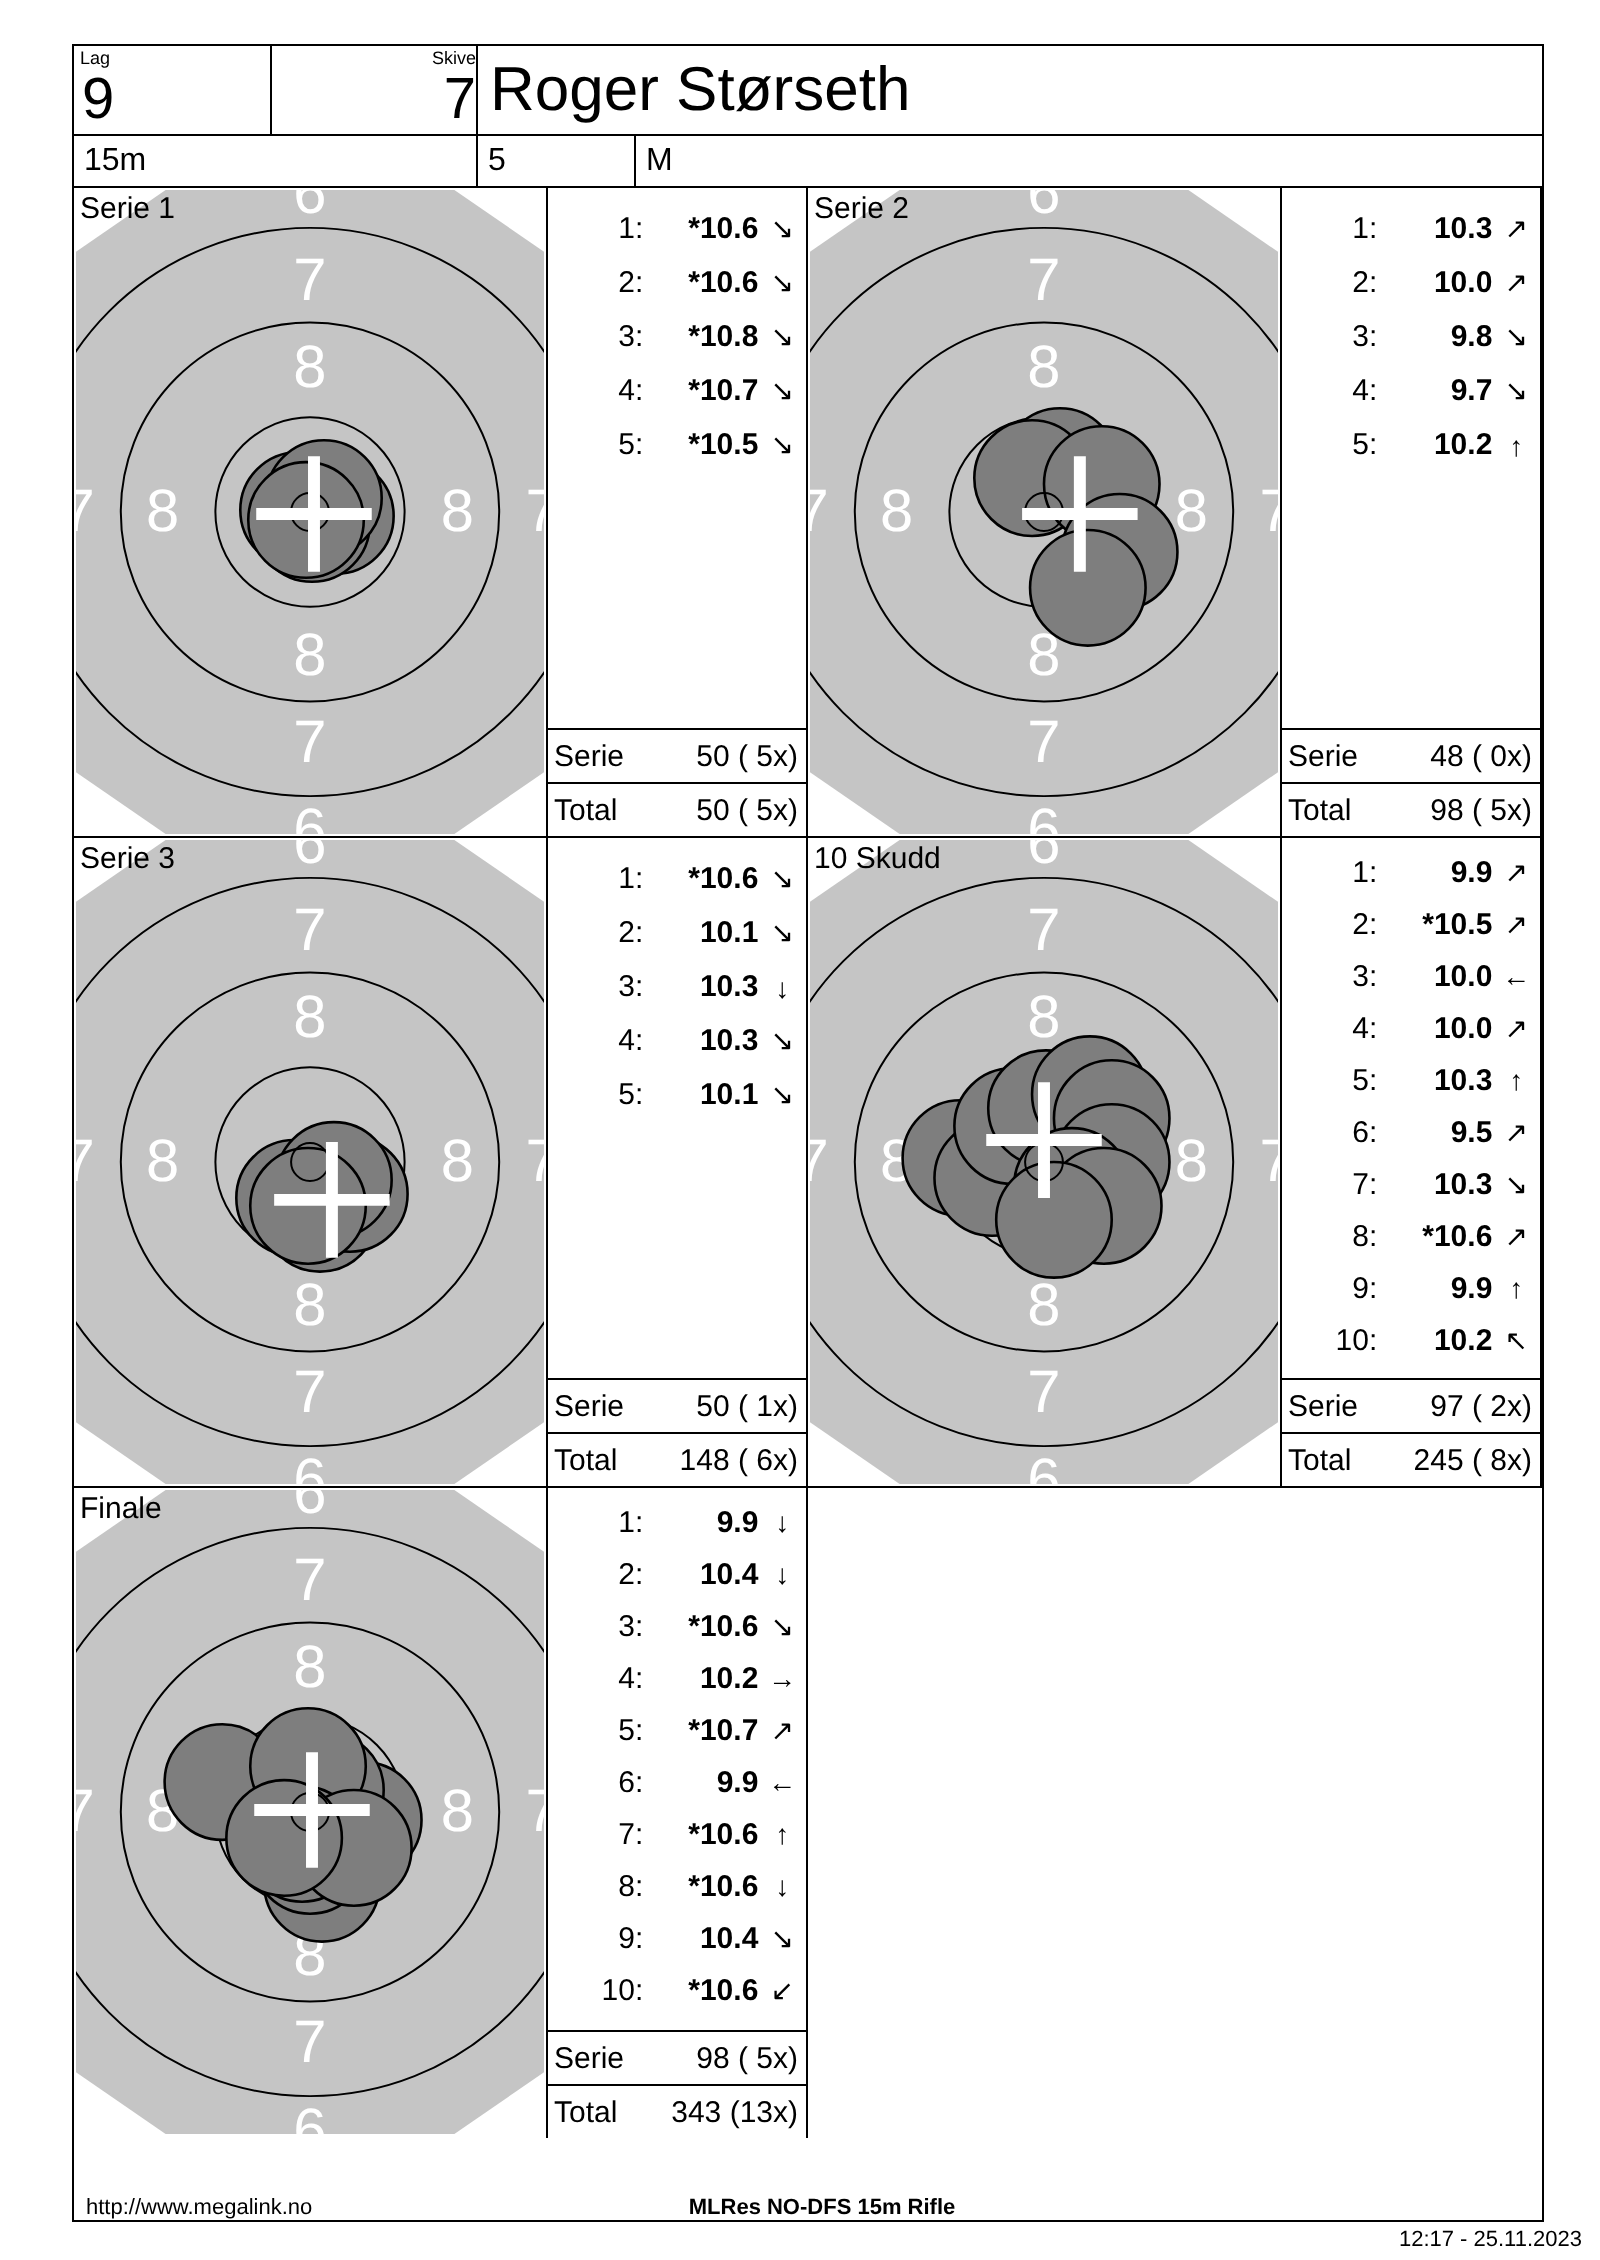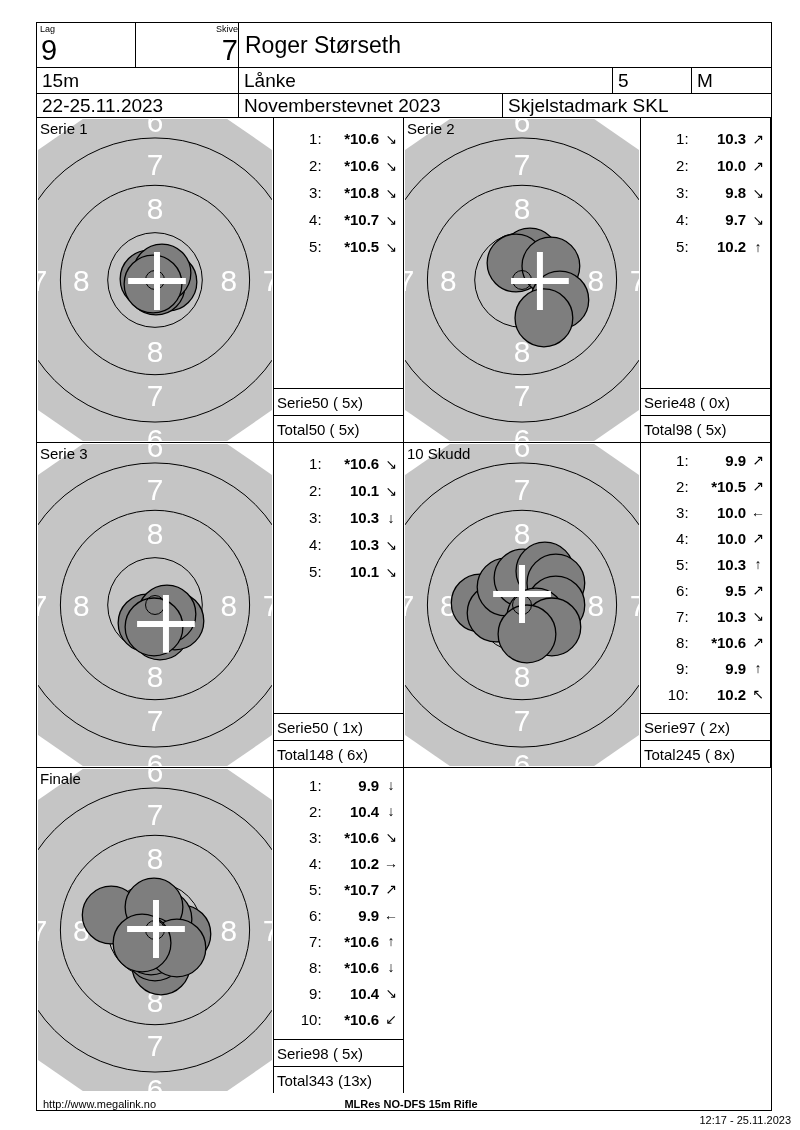--- a/index.html
+++ b/index.html
@@ -10,40 +10,40 @@
   .hrow{display:flex;border-bottom:1px solid #000;}
   .hrow1{height:45px;}
   .hrow2{height:26px;}
   .hrow3{height:24px;}
   .hcell{border-right:1px solid #000;overflow:hidden;}
   .hcell.last{border-right:none;flex:1;}
   .lagcell{width:99px;display:flex;flex-direction:column;}
   .skivecell{width:103px;display:flex;flex-direction:column;text-align:right;}
   .minilabel{font-size:9px;line-height:10px;padding:1px 0 0 3px;}
   .bigval{font-size:29px;line-height:30px;padding-left:4px;margin-top:1px;}
-  .namecell{display:flex;align-items:center;font-size:23px;padding-left:6px;}
-  .midcell{display:flex;align-items:center;font-size:19px;padding-left:5px;}
+  .namecell{display:flex;align-items:center;font-size:31px;padding-left:6px;}
+  .midcell{display:flex;align-items:center;font-size:16px;padding-left:5px;}
   .w202{width:202px;} .w374{width:374px;} .w79{width:79px;} .w264{width:264px;}
   .prow{display:flex;height:325px;}
   .prow.pb .tcell,.prow.pb .scell{border-bottom:1px solid #000;}
   .tcell{width:237px;border-right:1px solid #000;position:relative;overflow:hidden;}
   .scell{width:130px;border-right:1px solid #000;display:flex;flex-direction:column;overflow:hidden;}
   .prow .fill{flex:1;}
   .ptitle{position:absolute;top:2px;left:3px;font-size:15px;z-index:5;}
   .tsvg{position:absolute;left:0;top:0;}
   .shots{padding-top:7px;}
   .shots.compact{padding-top:4px;}
   .shot-row{height:27px;display:flex;align-items:center;font-size:15px;}
   .compact .shot-row{height:26px;}
   .sn{width:48px;text-align:right;}
   .sv{width:58px;text-align:right;font-weight:bold;}
   .sa{width:24px;text-align:center;font-size:14px;}
   .totals{margin-top:auto;}
   .total-row{height:27px;border-top:1px solid #000;display:flex;align-items:center;
-             justify-content:flex-start;font-size:15px;padding:0 4px 0 3px;}
+             justify-content:space-between;font-size:15px;padding:0 4px 0 3px;}
   .footer{position:absolute;left:43px;top:1098px;width:736px;font-size:11px;}
   .f-left{position:absolute;left:0;top:0;}
   .f-center{position:absolute;left:0;top:0;width:100%;text-align:center;font-weight:bold;}
   .f-right{position:absolute;right:-12px;top:16px;}
 </style>
 </head>
 <body>
 
 <div class="page">
   <div class="sheet">
@@ -55,30 +55,24 @@
       </div>
       <div class="hcell skivecell">
         <span class="minilabel">Skive</span>
         <span class="bigval">7</span>
       </div>
       <div class="hcell last namecell">Roger Størseth</div>
     </div>
 
     <div class="hrow hrow2">
       <div class="hcell midcell w202">15m</div>
-      <div class="hcell midcell w374">Lånke</div>
       <div class="hcell midcell w79">5</div>
       <div class="hcell last midcell">M</div>
     </div>
 
-    <div class="hrow hrow3">
-      <div class="hcell midcell w202">22-25.11.2023</div>
-      <div class="hcell midcell w264">Novemberstevnet 2023</div>
-      <div class="hcell last midcell">Skjelstadmark SKL</div>
-    </div>
 
     <div class="prow pb" id="prow0">
         <div class="tcell">
           <svg width="236" height="324" viewBox="0 0 237 325" preserveAspectRatio="none" class="tsvg">
             <defs>
               <clipPath id="clip-p0">
                 <polygon points="46,1 191,1 236,32 236,293 191,324 46,324 1,293 1,32"></polygon>
               </clipPath>
             </defs>
             <polygon points="46,1 191,1 236,32 236,293 191,324 46,324 1,293 1,32" fill="#c5c5c5"></polygon>

